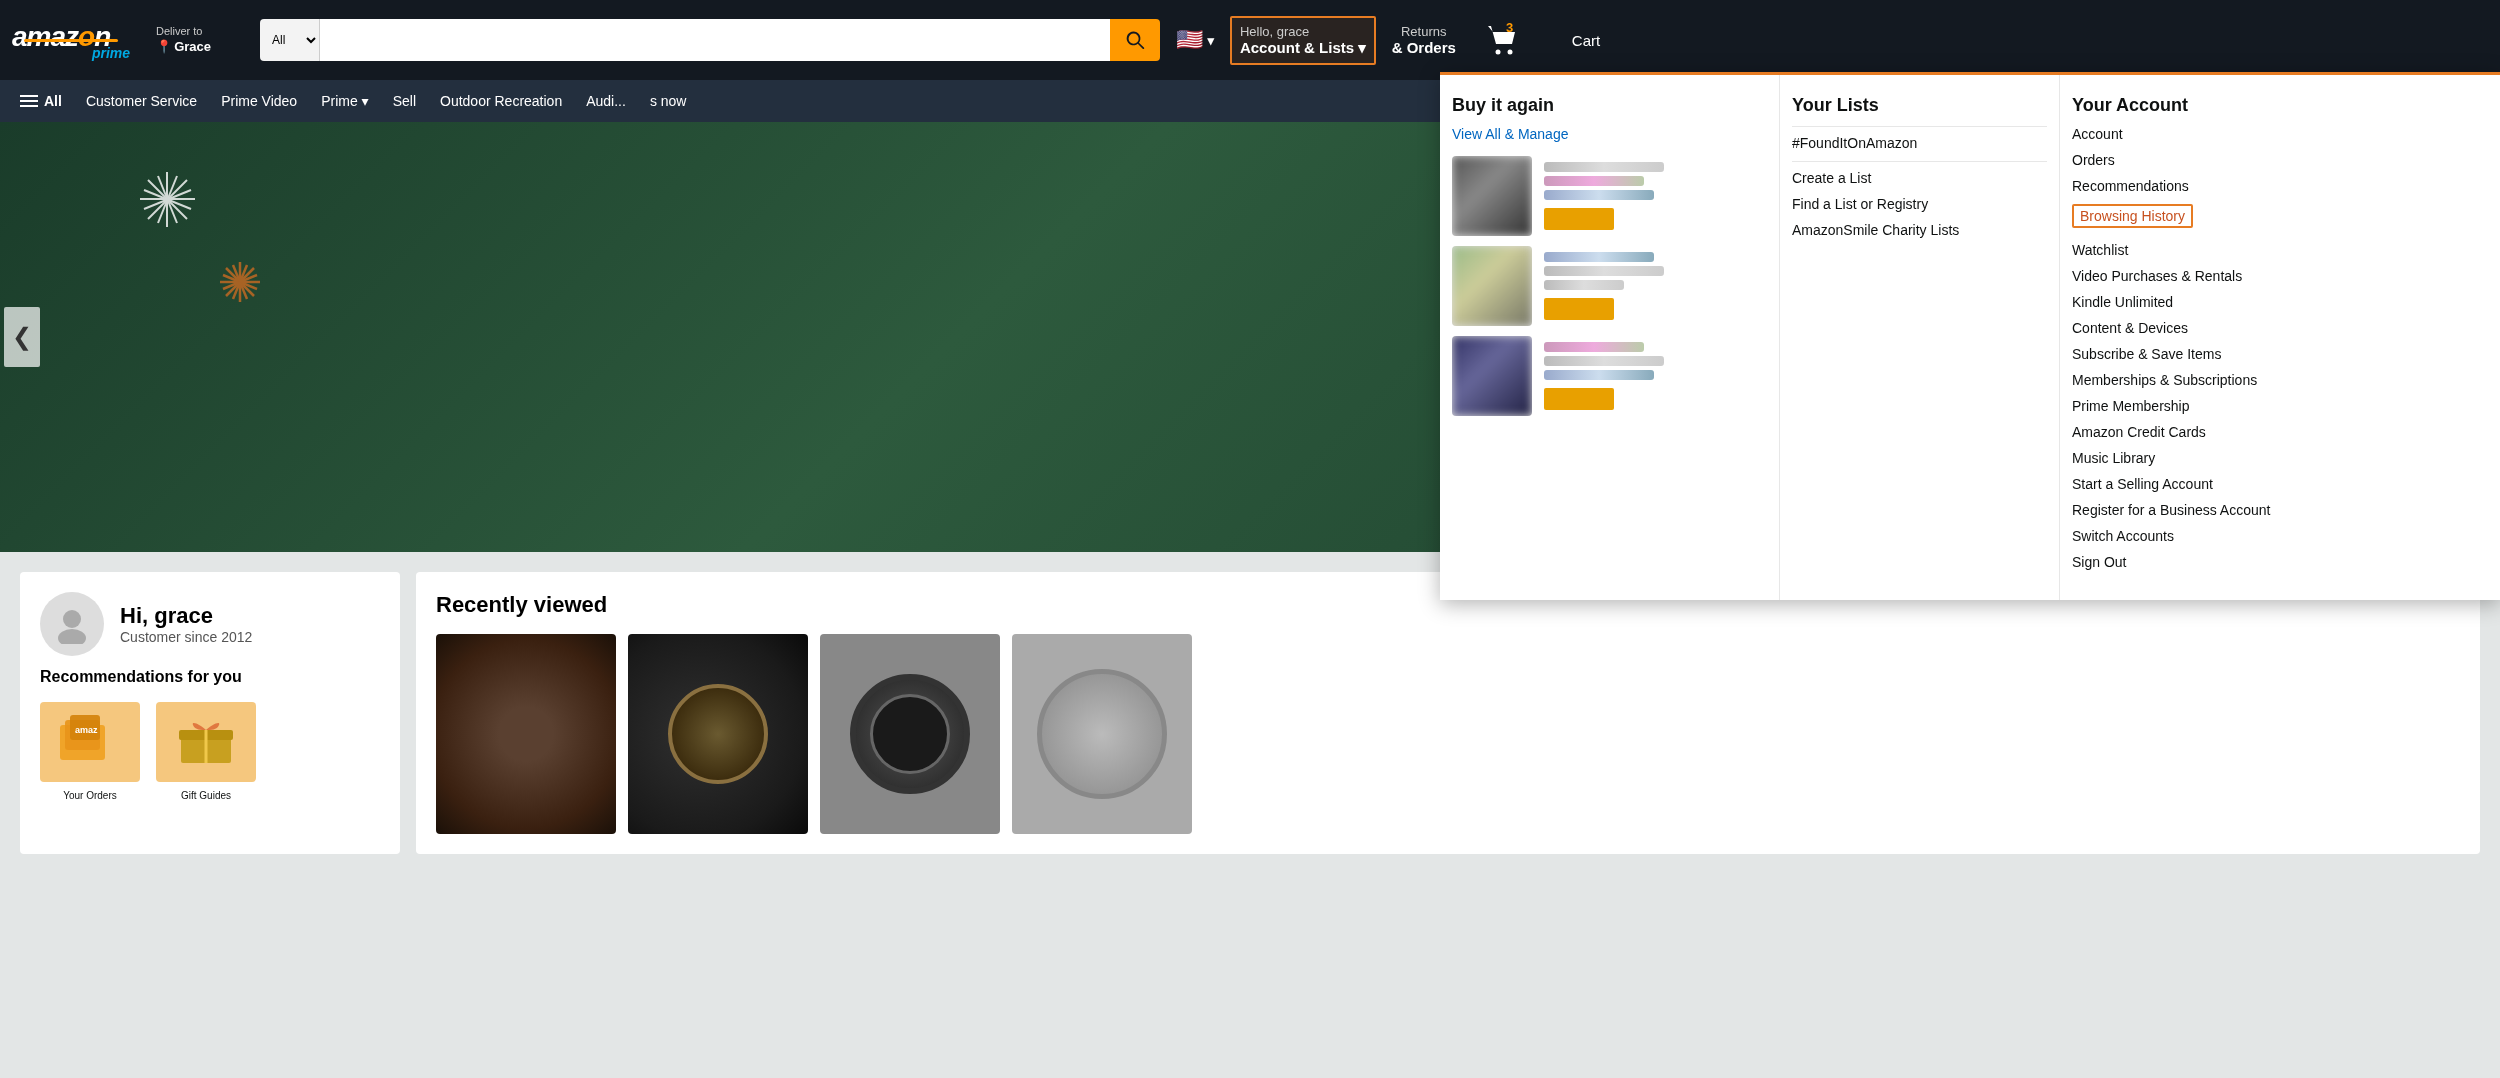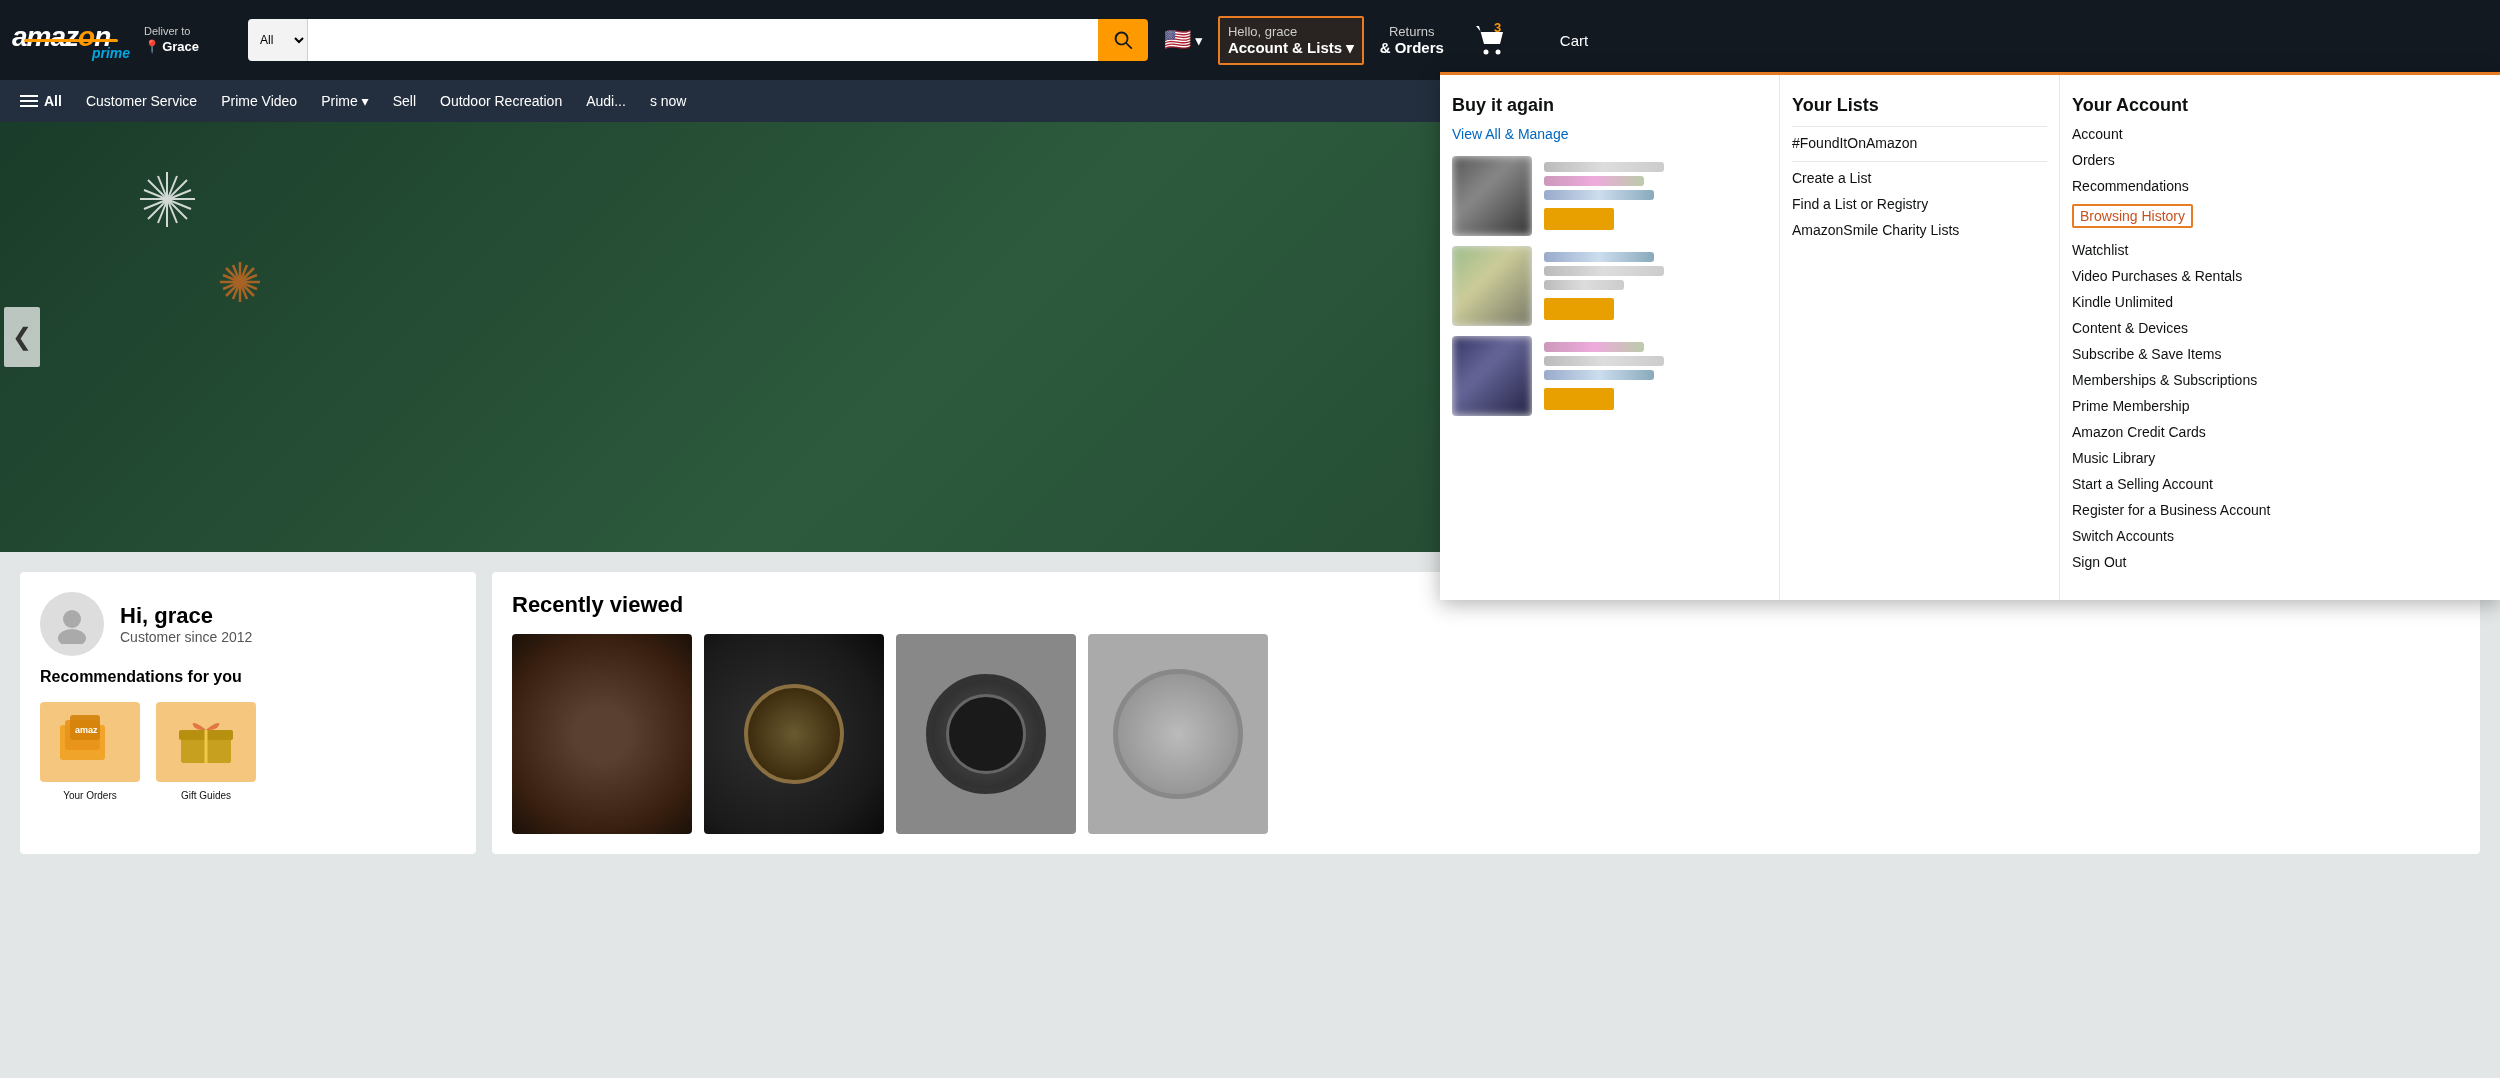--- a/index.html
+++ b/index.html
@@ -52,20 +52,21 @@
       border-radius: 2px;
     }
 
     .deliver-to {
       color: #ccc;
       font-size: 11px;
       line-height: 1.3;
       min-width: 100px;
       cursor: pointer;
       padding: 6px 4px;
+      margin-left: 12px;
     }
     .deliver-to .deliver-label { color: #ccc; }
     .deliver-to .deliver-location { color: white; font-weight: bold; font-size: 13px; display: flex; align-items: center; gap: 2px; }
 
     .search-bar {
       flex: 1;
       display: flex;
       height: 42px;
       max-width: 900px;
     }
@@ -216,21 +217,21 @@
       gap: 0;
       background: #e3e6e6;
       padding: 20px;
       gap: 16px;
     }
 
     .user-widget {
       background: white;
       border-radius: 4px;
       padding: 20px;
-      width: 456px;
+      width: 380px;
       flex-shrink: 0;
     }
     .user-greeting {
       display: flex;
       align-items: center;
       gap: 16px;
       margin-bottom: 12px;
     }
     .user-avatar {
       width: 64px;

